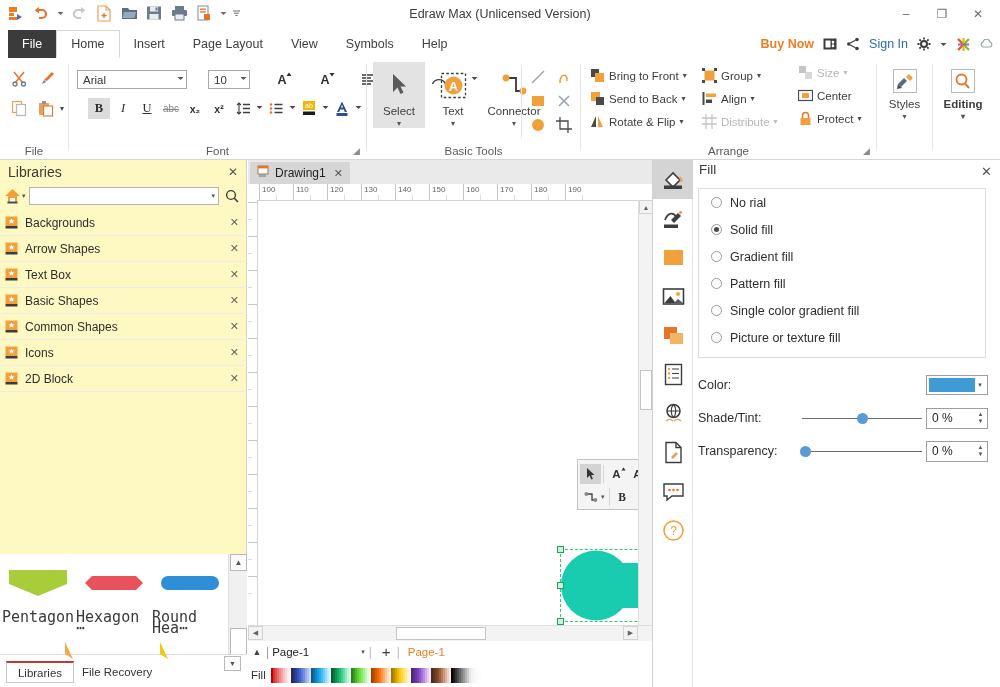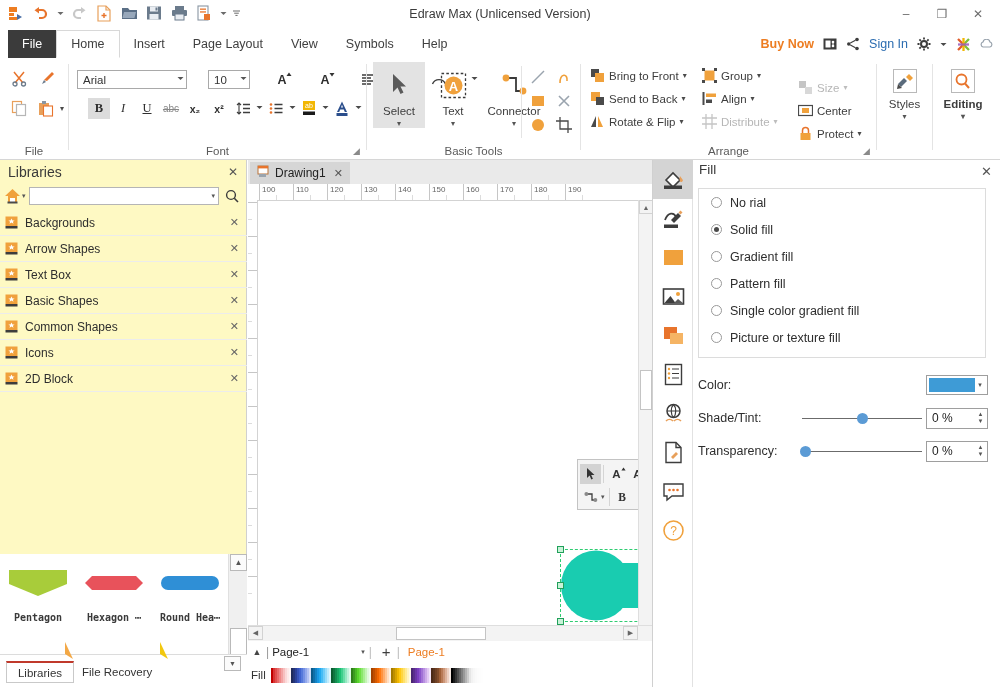--- a/index.html
+++ b/index.html
@@ -70,21 +70,21 @@
   .lib-list{position:absolute;left:0;top:50px;width:247px;}
   .libitem{height:26px;border-bottom:1px solid #ececec;display:flex;align-items:center;padding:0 8px 0 5px;cursor:default;box-sizing:border-box;}
   .libitem .lname{margin-left:7px;font-size:12px;color:#2e2e2e;flex:1;}
   .libitem .lx{font-size:11px;color:#666;}
   .libicon{width:13px;height:13px;position:relative;}
 
   .gallery{position:absolute;left:0;top:394px;width:228px;height:246px;background:#fff;overflow:hidden;}
   .grow{display:flex;}
   .gcell{width:76px;height:82px;display:flex;flex-direction:column;align-items:center;justify-content:flex-start;cursor:default;box-sizing:border-box;}
   .gart{height:58px;width:76px;display:flex;align-items:center;justify-content:center;}
-  .gname{font-size:10px;font-family:"DejaVu Sans Mono",monospace;color:#3a3a3a;text-align:right;line-height:11px;font-weight:bold;}
+  .gname{font-size:15px;font-family:"DejaVu Sans Mono",monospace;color:#3a3a3a;text-align:left;line-height:11px;}
 
   .gscroll{position:absolute;left:228px;top:394px;width:19px;height:246px;background:#f0f0f0;border-left:1px solid #e0e0e0;box-sizing:border-box;}
   .gsc-up{position:absolute;left:1px;top:0;width:17px;height:17px;border:1px solid #b9b9b9;background:#fbfbfb;display:flex;align-items:center;justify-content:center;font-size:8px;color:#555;box-sizing:border-box;}
   .gsc-thumb{position:absolute;left:1px;top:74px;width:17px;height:28px;border:1px solid #b9b9b9;background:#fff;box-sizing:border-box;}
 
   .lp-tabs{position:absolute;left:0;bottom:0;width:247px;height:32px;border-top:1px solid #dcdcdc;background:#fff;}
   .lptab{position:absolute;bottom:4px;height:22px;display:flex;align-items:center;justify-content:center;font-size:11.5px;color:#333;cursor:default;}
   .lptab.on{left:6px;width:68px;border:1px solid #c9c9c9;background:#fff;border-top:2px solid #c0392b;box-sizing:border-box;}
   .lptab.off{left:82px;}
 
@@ -603,21 +603,21 @@
         <div class="smbtn dis">
           <svg width="15" height="15" viewBox="0 0 15 15">
               <g stroke="#c5c5c5" stroke-width="1.3">
                 <path d="M4 0v15M10 0v15M0 4h15M0 10h15"></path>
               </g>
             </svg>
           <span>Distribute</span>
           <span class="caret dis">▾</span>
         </div>
       </div>
-      <div style="position:absolute;left:214px;top:18px;">
+      <div style="position:absolute;left:214px;top:3px;">
         <div class="smbtn dis">
           <svg width="15" height="15" viewBox="0 0 15 15">
               <rect x="1" y="1" width="7" height="7" fill="#c5c5c5"></rect>
               <rect x="7" y="7" width="7" height="7" fill="#d8d8d8"></rect>
             </svg>
           <span>Size</span>
           <span class="caret dis">▾</span>
         </div>
         <div class="smbtn">
           <svg width="15" height="15" viewBox="0 0 15 15">

